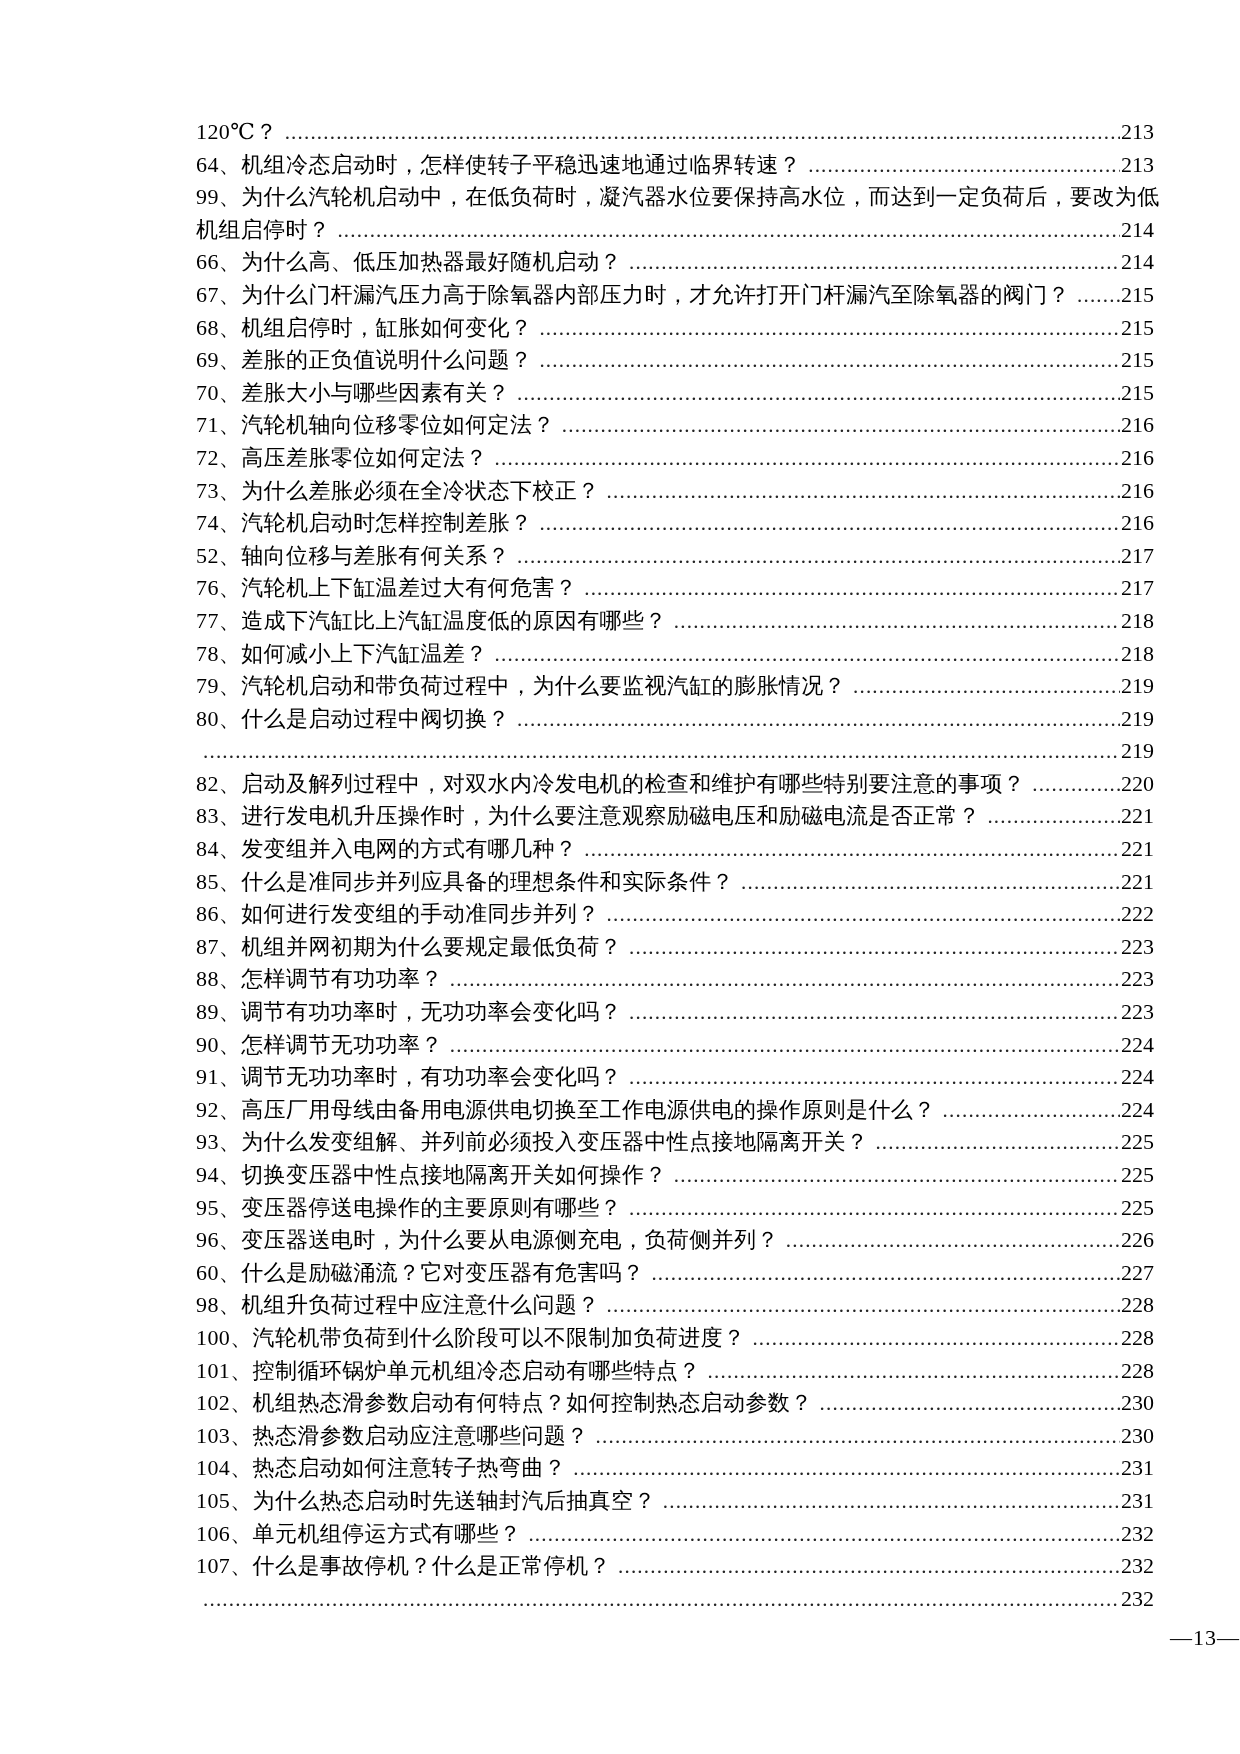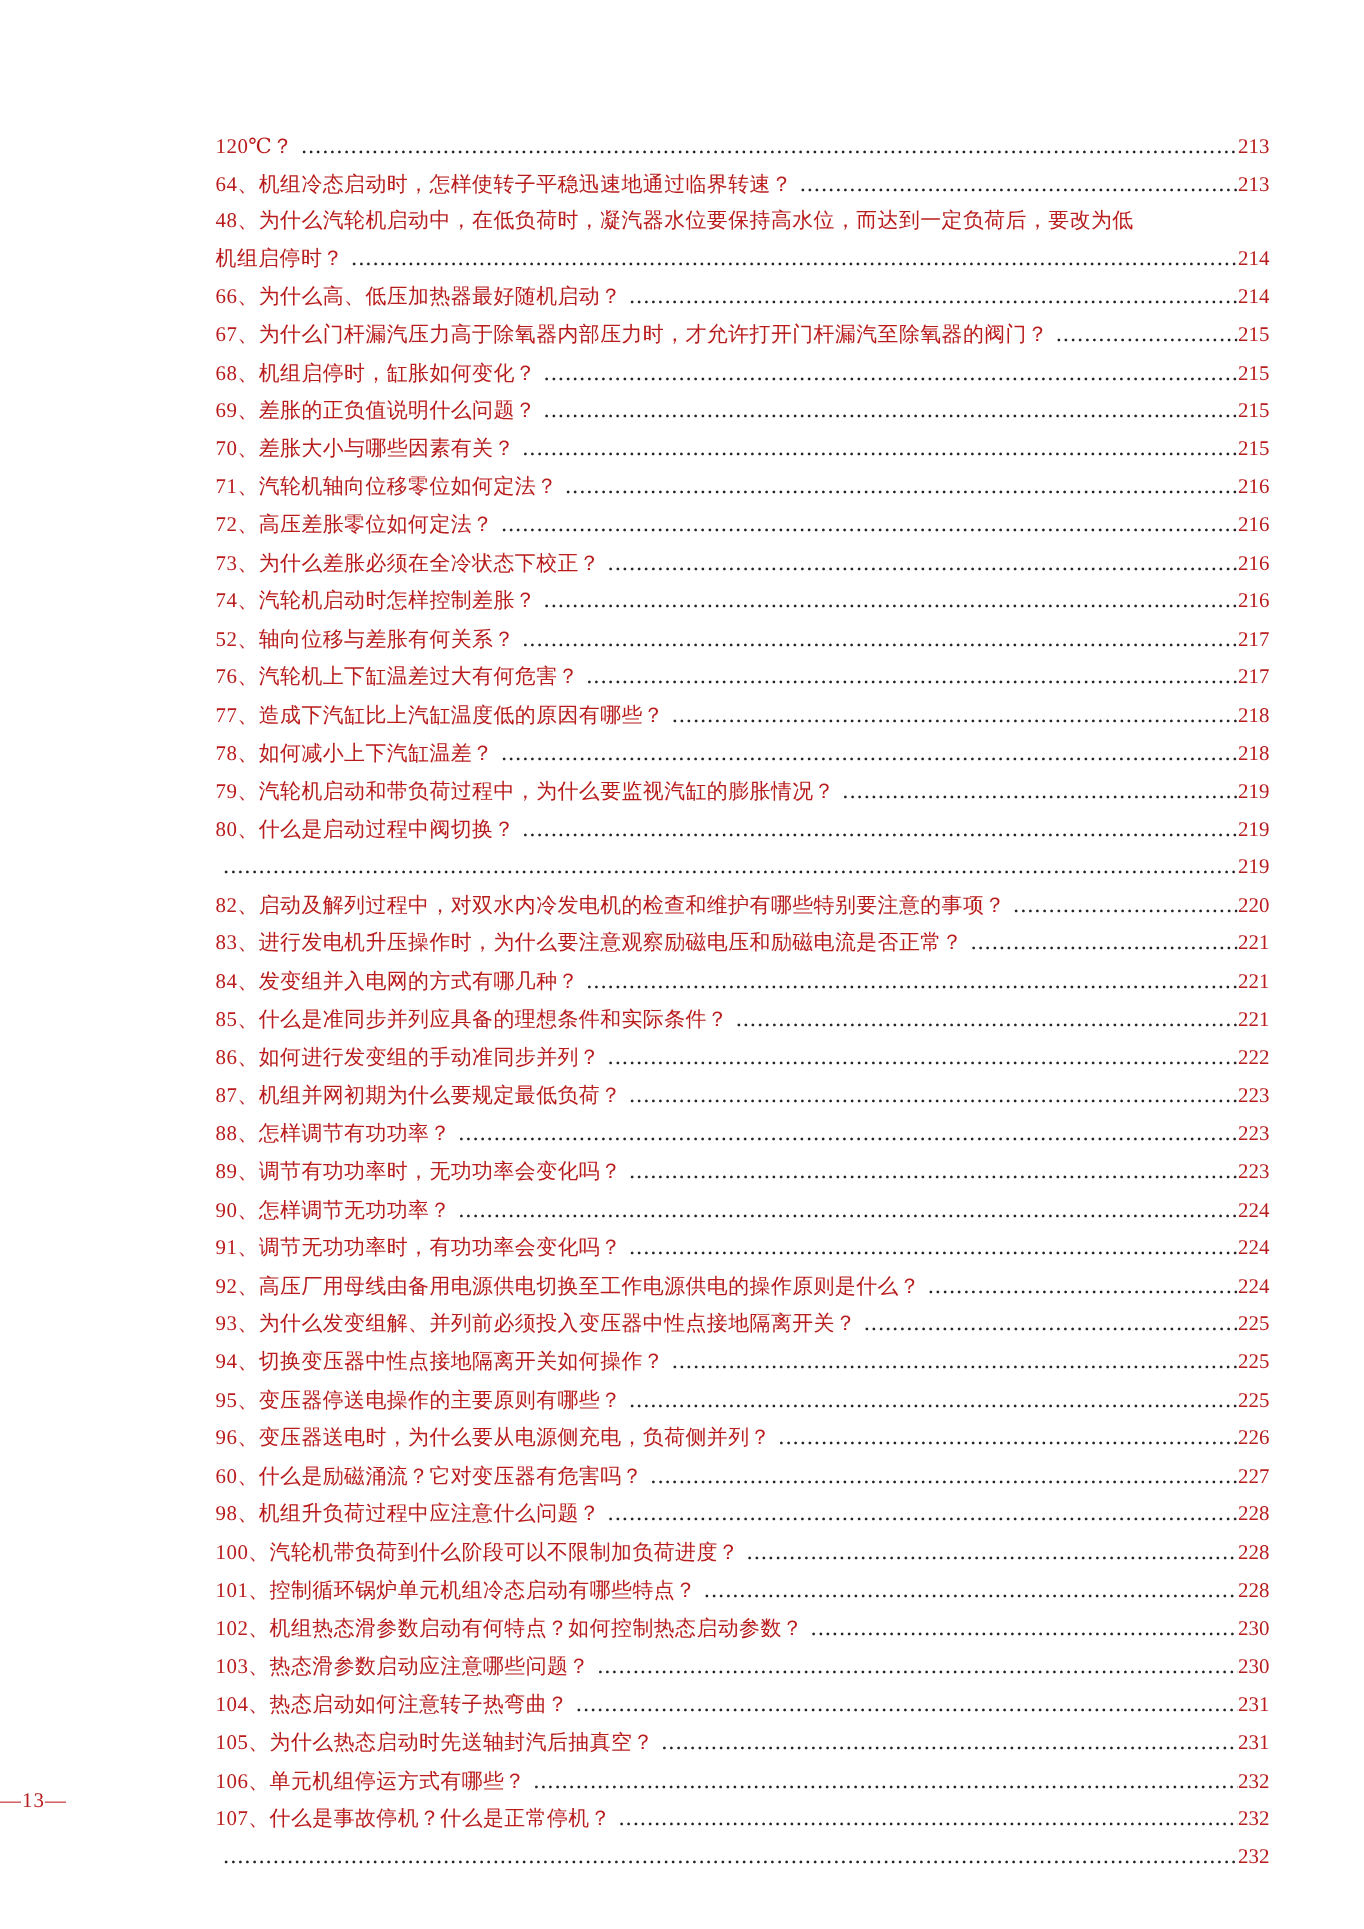--- a/index.html
+++ b/index.html
@@ -2,23 +2,23 @@
 <html lang="zh"><head>
 <meta charset="utf-8">
 <style>
   * { margin: 0; padding: 0; box-sizing: border-box; }
   html, body { background: #ffffff; }
   .page {
     position: relative;
     width: 1240px;
     height: 1754px;
     background: #ffffff;
-    color: #b91c1c;
+    color: #000000;
     font-family: "Liberation Serif", "DejaVu Serif", serif;
-    font-size: 19px;
+    font-size: 22px;
     overflow: hidden;
   }
   .content {
     position: absolute;
     left: 196px;
     top: 116px;
     width: 958px;
   }
   .entry { width: 100%; }
   .entry .pre {
@@ -53,21 +53,21 @@
   .entry .pg {
     flex: 0 0 auto;
     white-space: nowrap;
     padding-left: 1px;
   }
   .footer {
     position: absolute;
     top: 1622px;
     left: 0;
     width: 100%;
-    text-align: left;
+    text-align: right;
     line-height: 32px;
     letter-spacing: 1px;
   }
 </style>
 </head>
 <body>
 
 <div class="page">
   <div class="content" id="toc-list">
   <div class="entry">
@@ -82,21 +82,21 @@
   <div class="entry">
 
     <div class="row">
       <span class="text">64、机组冷态启动时，怎样使转子平稳迅速地通过临界转速？</span>
       <span class="dots"></span>
       <span class="pg">213</span>
     </div>
   </div>
 
   <div class="entry">
-    <div class="pre">48、为什么汽轮机启动中，在低负荷时，凝汽器水位要保持高水位，而达到一定负荷后，要改为低</div>
+    <div class="pre">99、为什么汽轮机启动中，在低负荷时，凝汽器水位要保持高水位，而达到一定负荷后，要改为低</div>
     <div class="row">
       <span class="text">机组启停时？</span>
       <span class="dots"></span>
       <span class="pg">214</span>
     </div>
   </div>
 
   <div class="entry">
 
     <div class="row">

